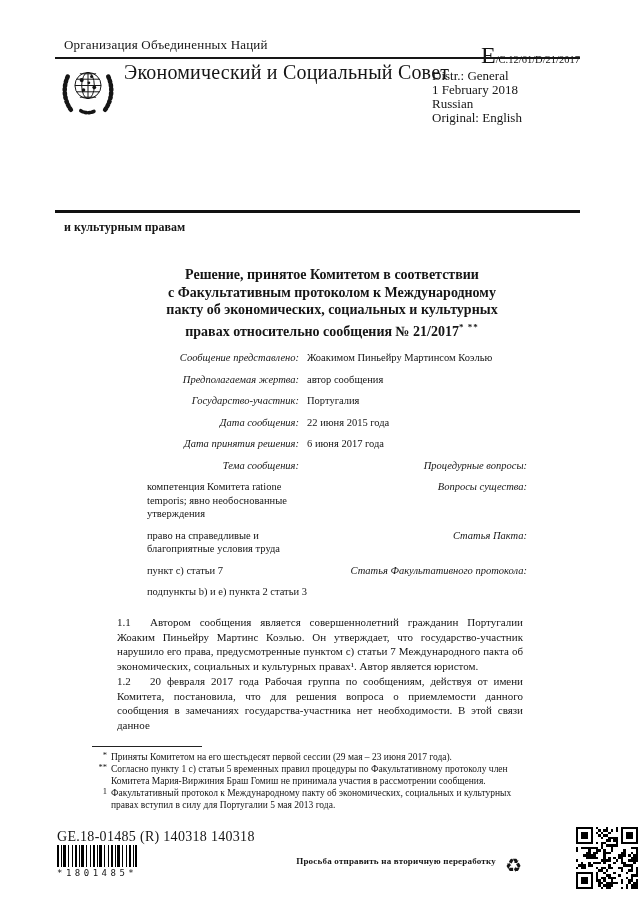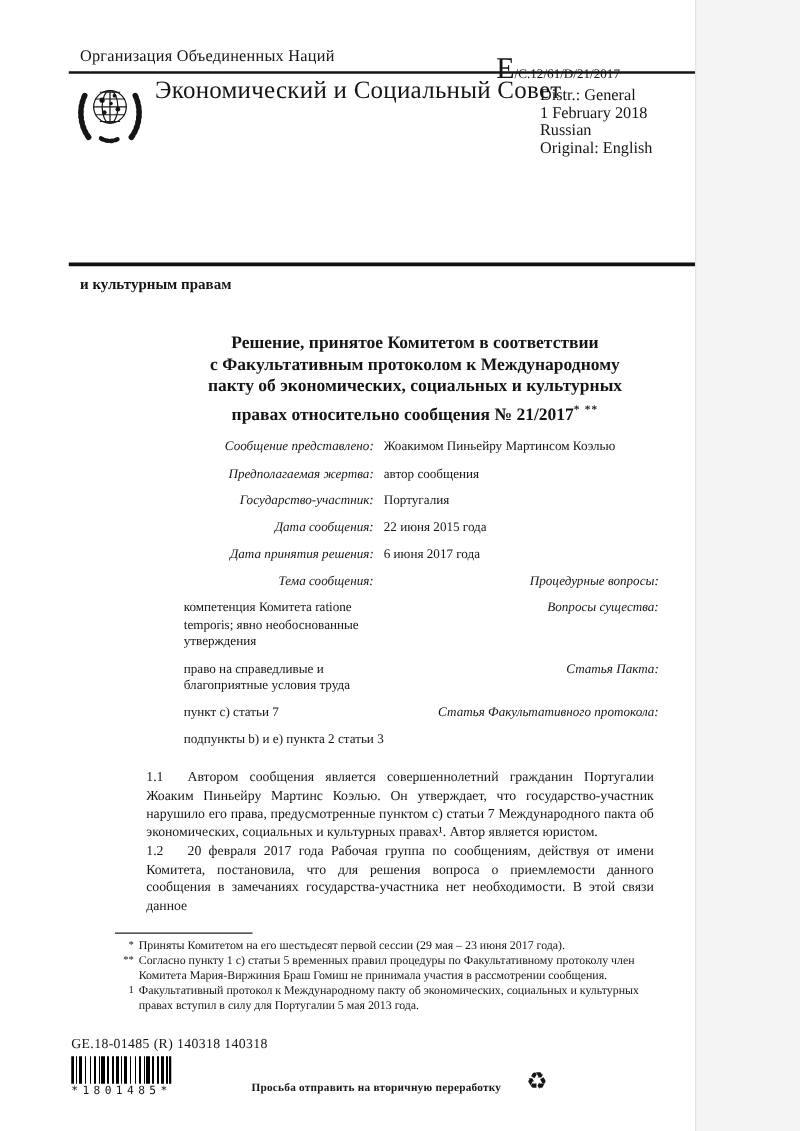--- a/index.html
+++ b/index.html
@@ -1,18 +1,18 @@
 <!DOCTYPE html>
 <html><head>
 <meta charset="utf-8">
 <style>
   * { margin:0; padding:0; box-sizing:border-box; }
   html,body { width:640px; height:905px; background:#f4f4f4; }
   .page {
-    position:relative; width:556px; height:905px; background:#ffffff;
+    position:relative; width:640px; height:905px; background:#ffffff;
     font-family:"Liberation Serif","DejaVu Serif",serif; color:#151515;
     outline:1px solid #e3e3e3; overflow:hidden;
   }
   
   .org-name { position:absolute; left:64px; top:37px; font-size:13px; letter-spacing:.2px; }
   .doc-symbol { position:absolute; right:60px; top:42px; text-align:right; }
   .doc-symbol .big { font-size:24px; font-weight:400; }
   .doc-symbol .small { font-size:10.5px; }
   .rule-thin { position:absolute; left:55px; top:57px; width:525px; height:1.5px; background:#161616; }
   .emblem { position:absolute; left:59px; top:63px; }
@@ -32,25 +32,25 @@
   
   .body-par { position:absolute; left:117px; width:406px; font-size:11px; line-height:14.6px; text-align:justify; }
   .p11 { top:615px; } .p12 { top:674px; }
   .pnum { display:inline-block; width:33px; font-size:11px; }
   
   .fn-rule { position:absolute; left:92px; top:746px; width:110px; height:1px; background:#222; }
   .footnotes { position:absolute; left:89px; top:751px; width:436px; font-size:9.5px; line-height:12px; }
   .fn-row { display:grid; grid-template-columns:22px 1fr; }
   .fn-marker { text-align:right; padding-right:4px; vertical-align:super; font-size:8.5px; position:relative; top:-2px; }
   
-  .doc-id { position:absolute; left:57px; top:829px; font-size:11px; letter-spacing:.3px; }
+  .doc-id { position:absolute; left:57px; top:829px; font-size:14px; letter-spacing:.3px; }
   .barcode { position:absolute; left:57px; top:845px; width:80px; height:22px;
      background:repeating-linear-gradient(90deg,#000 0 2px,#fff 2px 4px,#000 4px 5px,#fff 5px 6px,#000 6px 9px,#fff 9px 11px,#000 11px 12px,#fff 12px 15px,#000 15px 16px,#fff 16px 18px); }
   .barcode-text { position:absolute; left:57px; top:868px; font-family:"DejaVu Sans Mono",monospace; font-size:9px; letter-spacing:3.5px; }
-  .recycle-line { position:absolute; right:118px; top:856px; display:flex; align-items:flex-end; gap:20px; }
+  .recycle-line { position:absolute; right:118px; top:856px; display:flex; align-items:flex-start; gap:9px; }
   .recycle-note { font-size:9px; font-weight:bold; letter-spacing:.2px; }
   .recycle-glyph { font-family:"DejaVu Sans",sans-serif; font-size:19px; line-height:19px; }
   .qr { position:absolute; left:576px; top:827px; width:62px; height:62px; }
 </style>
 </head>
 <body>
 
 <div class="page">
 
   <div class="org-name">Организация Объединенных Наций</div>

